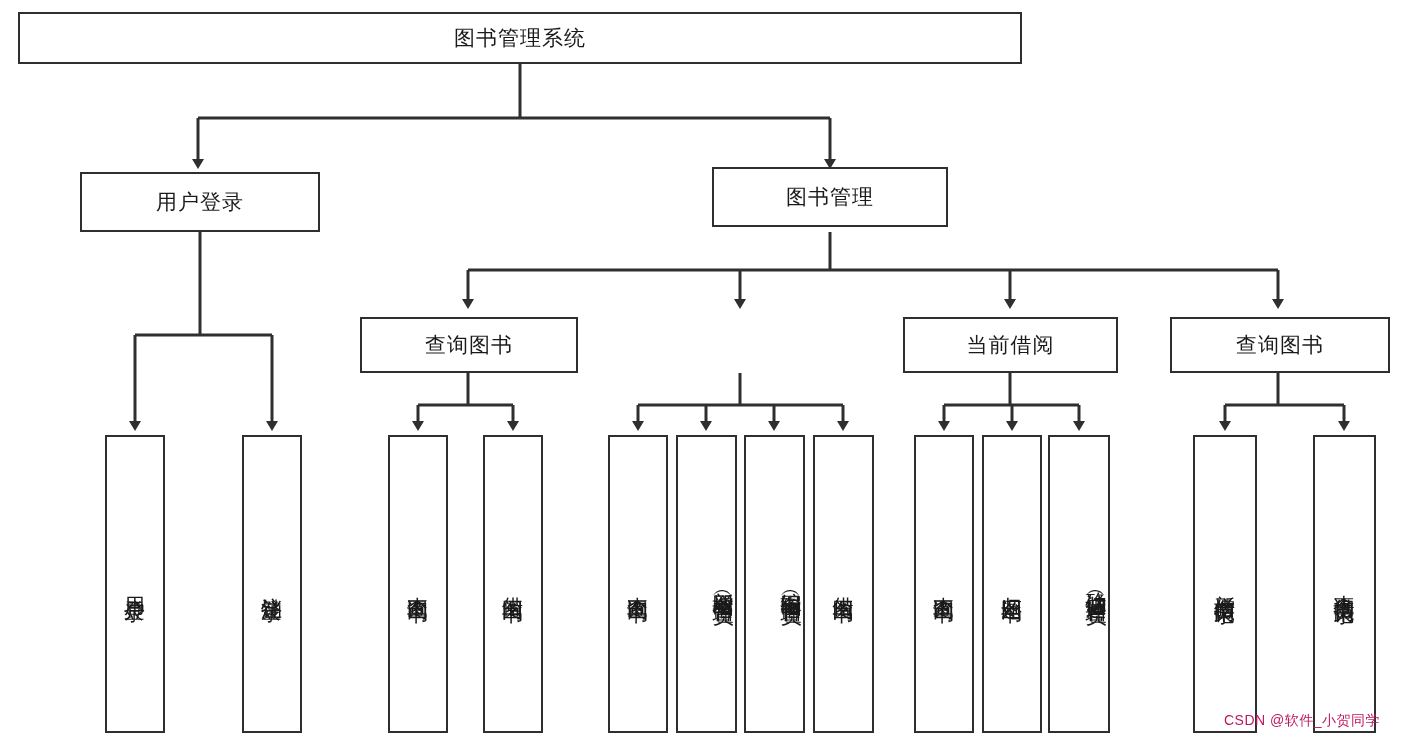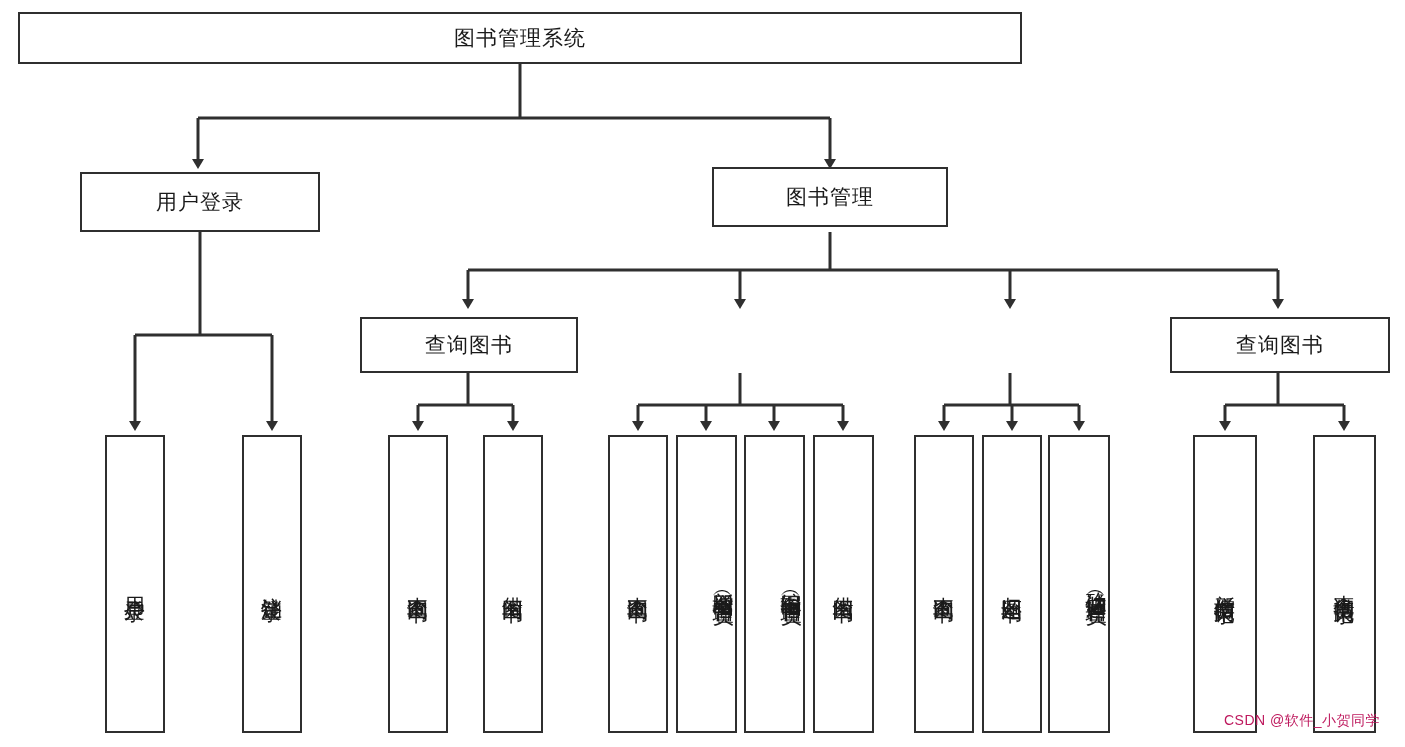--- a/index.html
+++ b/index.html
@@ -134,20 +134,23 @@
   <div class="node horizontal" style="left:80px; top:172px; width:240px; height:60px;">
     <span class="node-label">用户登录</span>
   </div>
   <div class="node horizontal" style="left:712px; top:167px; width:236px; height:60px;">
     <span class="node-label">图书管理</span>
   </div>
 
   <div class="node horizontal" style="left:360px; top:317px; width:218px; height:56px;">
     <span class="node-label">查询图书</span>
   </div>
+  <div class="node horizontal" style="left:903px; top:317px; width:215px; height:56px;">
+    <span class="node-label">当前借阅</span>
+  </div>
   <div class="node horizontal" style="left:1170px; top:317px; width:220px; height:56px;">
     <span class="node-label">查询图书</span>
   </div>
 
   <div class="node vertical" style="left:105px; top:435px; width:60px; height:298px; align-items:center;">
     <span class="node-label">用户登录</span>
   </div>
   <div class="node vertical" style="left:242px; top:435px; width:60px; height:298px; align-items:center;">
     <span class="node-label">注销登录</span>
   </div>

